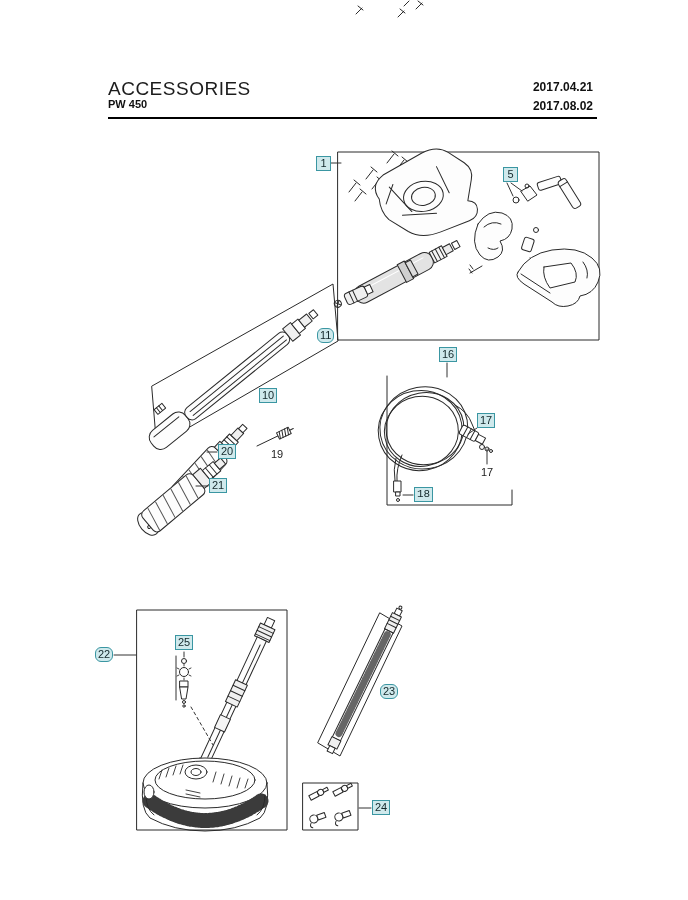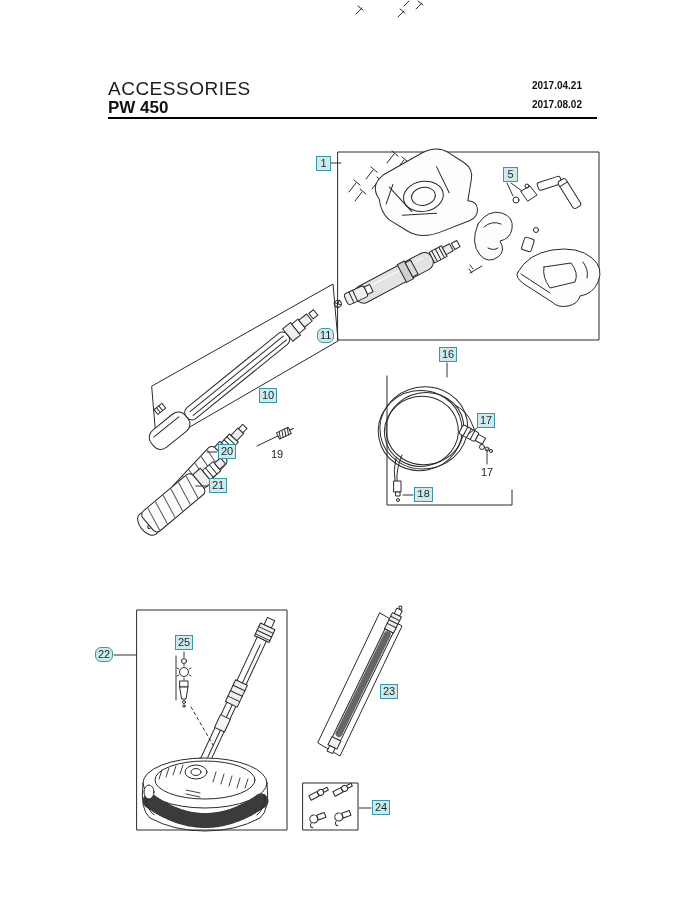--- a/index.html
+++ b/index.html
@@ -6,23 +6,23 @@
   body{
     width:688px;height:900px;position:relative;background:#ffffff;
     font-family:"Liberation Sans","DejaVu Sans",sans-serif;overflow:hidden;
   }
   .page{position:absolute;inset:0;}
   .hdr-title{
     position:absolute;left:108px;top:78px;font-size:19px;letter-spacing:.5px;
     color:#1c1c1c;font-weight:400;
   }
   .hdr-sub{
-    position:absolute;left:108px;top:98px;font-size:17px;font-weight:700;color:#111;
-  }
-  .hdr-date{position:absolute;right:106px;font-size:10px;font-weight:700;color:#111;text-align:left;}
+    position:absolute;left:108px;top:98px;font-size:11px;font-weight:700;color:#111;
+  }
+  .hdr-date{position:absolute;right:95px;font-size:12px;font-weight:700;color:#111;text-align:left;}
   .hdr-date.d1{top:80px;}
   .hdr-date.d2{top:99px;}
   .hdr-rule{position:absolute;left:108px;top:117px;width:489px;height:2px;background:#000;}
   svg.art{position:absolute;left:0;top:0;}
   .callout{
     position:absolute;min-width:9px;padding:0 2px;height:13px;line-height:13px;
     font-size:11px;text-align:center;color:#13272a;
     background:#cfe9ec;border:1px solid #3a96a2;cursor:pointer;
   }
   .callout.plain{
@@ -321,20 +321,20 @@
   <div class="callout" style="left:316px;top:156px;">1</div>
   <div class="callout" style="left:503px;top:167px;">5</div>
   <div class="callout" style="left:259px;top:388px;">10</div>
   <div class="callout" style="left:317px;top:328px;border-radius:6px;">11</div>
   <div class="callout" style="left:439px;top:347px;">16</div>
   <div class="callout" style="left:477px;top:413px;">17</div>
   <div class="callout" style="left:414px;top:487px;font-family:Liberation Mono, monospace;">18</div>
   <div class="callout" style="left:218px;top:444px;">20</div>
   <div class="callout" style="left:209px;top:478px;">21</div>
   <div class="callout" style="left:95px;top:647px;border-radius:6px;">22</div>
-  <div class="callout" style="left:380px;top:684px;">23</div>
+  <div class="callout" style="left:380px;top:684px;border-radius:6px;">23</div>
   <div class="callout" style="left:372px;top:800px;">24</div>
   <div class="callout" style="left:175px;top:635px;">25</div>
 
   <div class="callout plain" style="left:269px;top:447px;">19</div>
   <div class="callout plain" style="left:479px;top:465px;">17</div>
 
 </div>
 
 </body></html>

